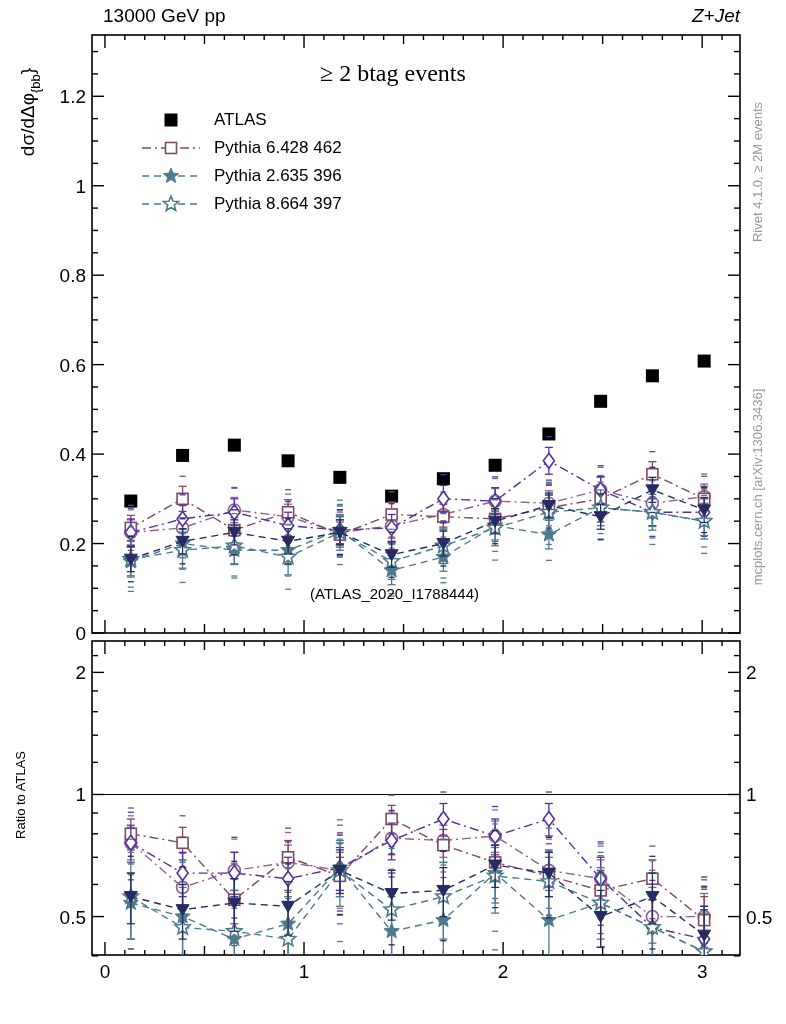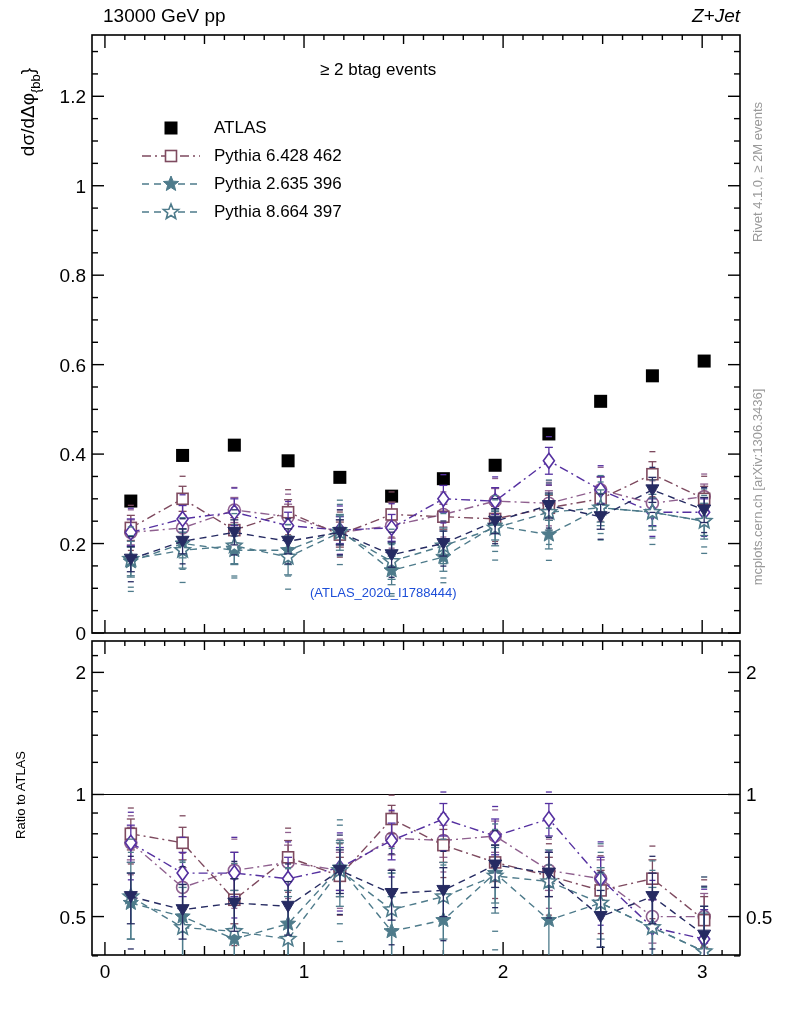--- a/index.html
+++ b/index.html
@@ -1,30 +1,30 @@
 <!DOCTYPE html>
 <html><head>
 <meta charset="utf-8">
 <style>
   html,body{margin:0;padding:0;background:#fff;}
   #page{position:relative;width:786px;height:1024px;background:#fff;overflow:hidden;
         font-family:"Liberation Sans", sans-serif;color:#000;}
   #plot-svg{position:absolute;left:0;top:0;}
   .abslabel{position:absolute;white-space:nowrap;}
   .title{font-size:19px;}
-  .subtitle{font-size:17px;}
-  .watermark{font-size:13px;color:#1d4ed8;}
+  .subtitle{font-size:24px;font-family:Liberation Serif, serif;}
+  .watermark{font-size:15px;color:#000000;}
   .sidenote{font-size:13px;color:#999;transform:translate(-50%,-50%) rotate(-90deg);}
   .rot{transform:translate(-50%,-50%) rotate(-90deg);}
   .ylab{font-size:19px;}
   .ratiolab{font-size:13px;}
   .xlab{font-size:19px;}
   .sub{font-size:13px;vertical-align:-6px;}
   #legend{position:absolute;left:140px;top:110px;}
-  .lrow{display:flex;align-items:flex-end;height:28px;}
+  .lrow{display:flex;align-items:flex-start;height:28px;}
   .lsample{width:62px;height:20px;flex:0 0 62px;}
   .llabel{font-size:17px;margin-left:12px;}
 </style>
 </head>
 <body>
 
 <div id="page">
 
   <svg id="plot-svg" width="786" height="1024">
       <defs>

